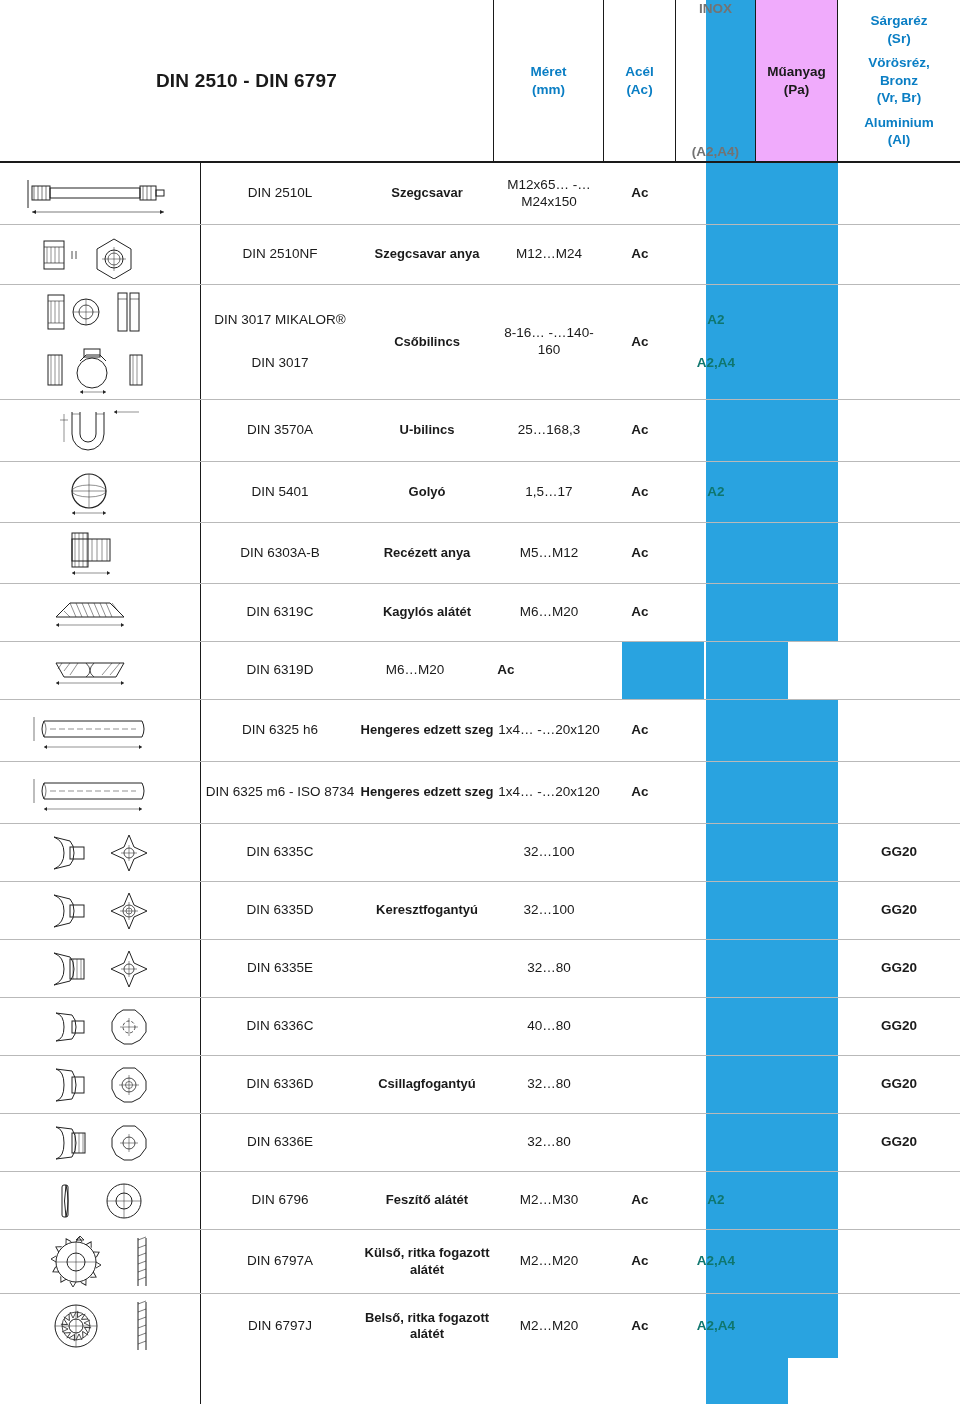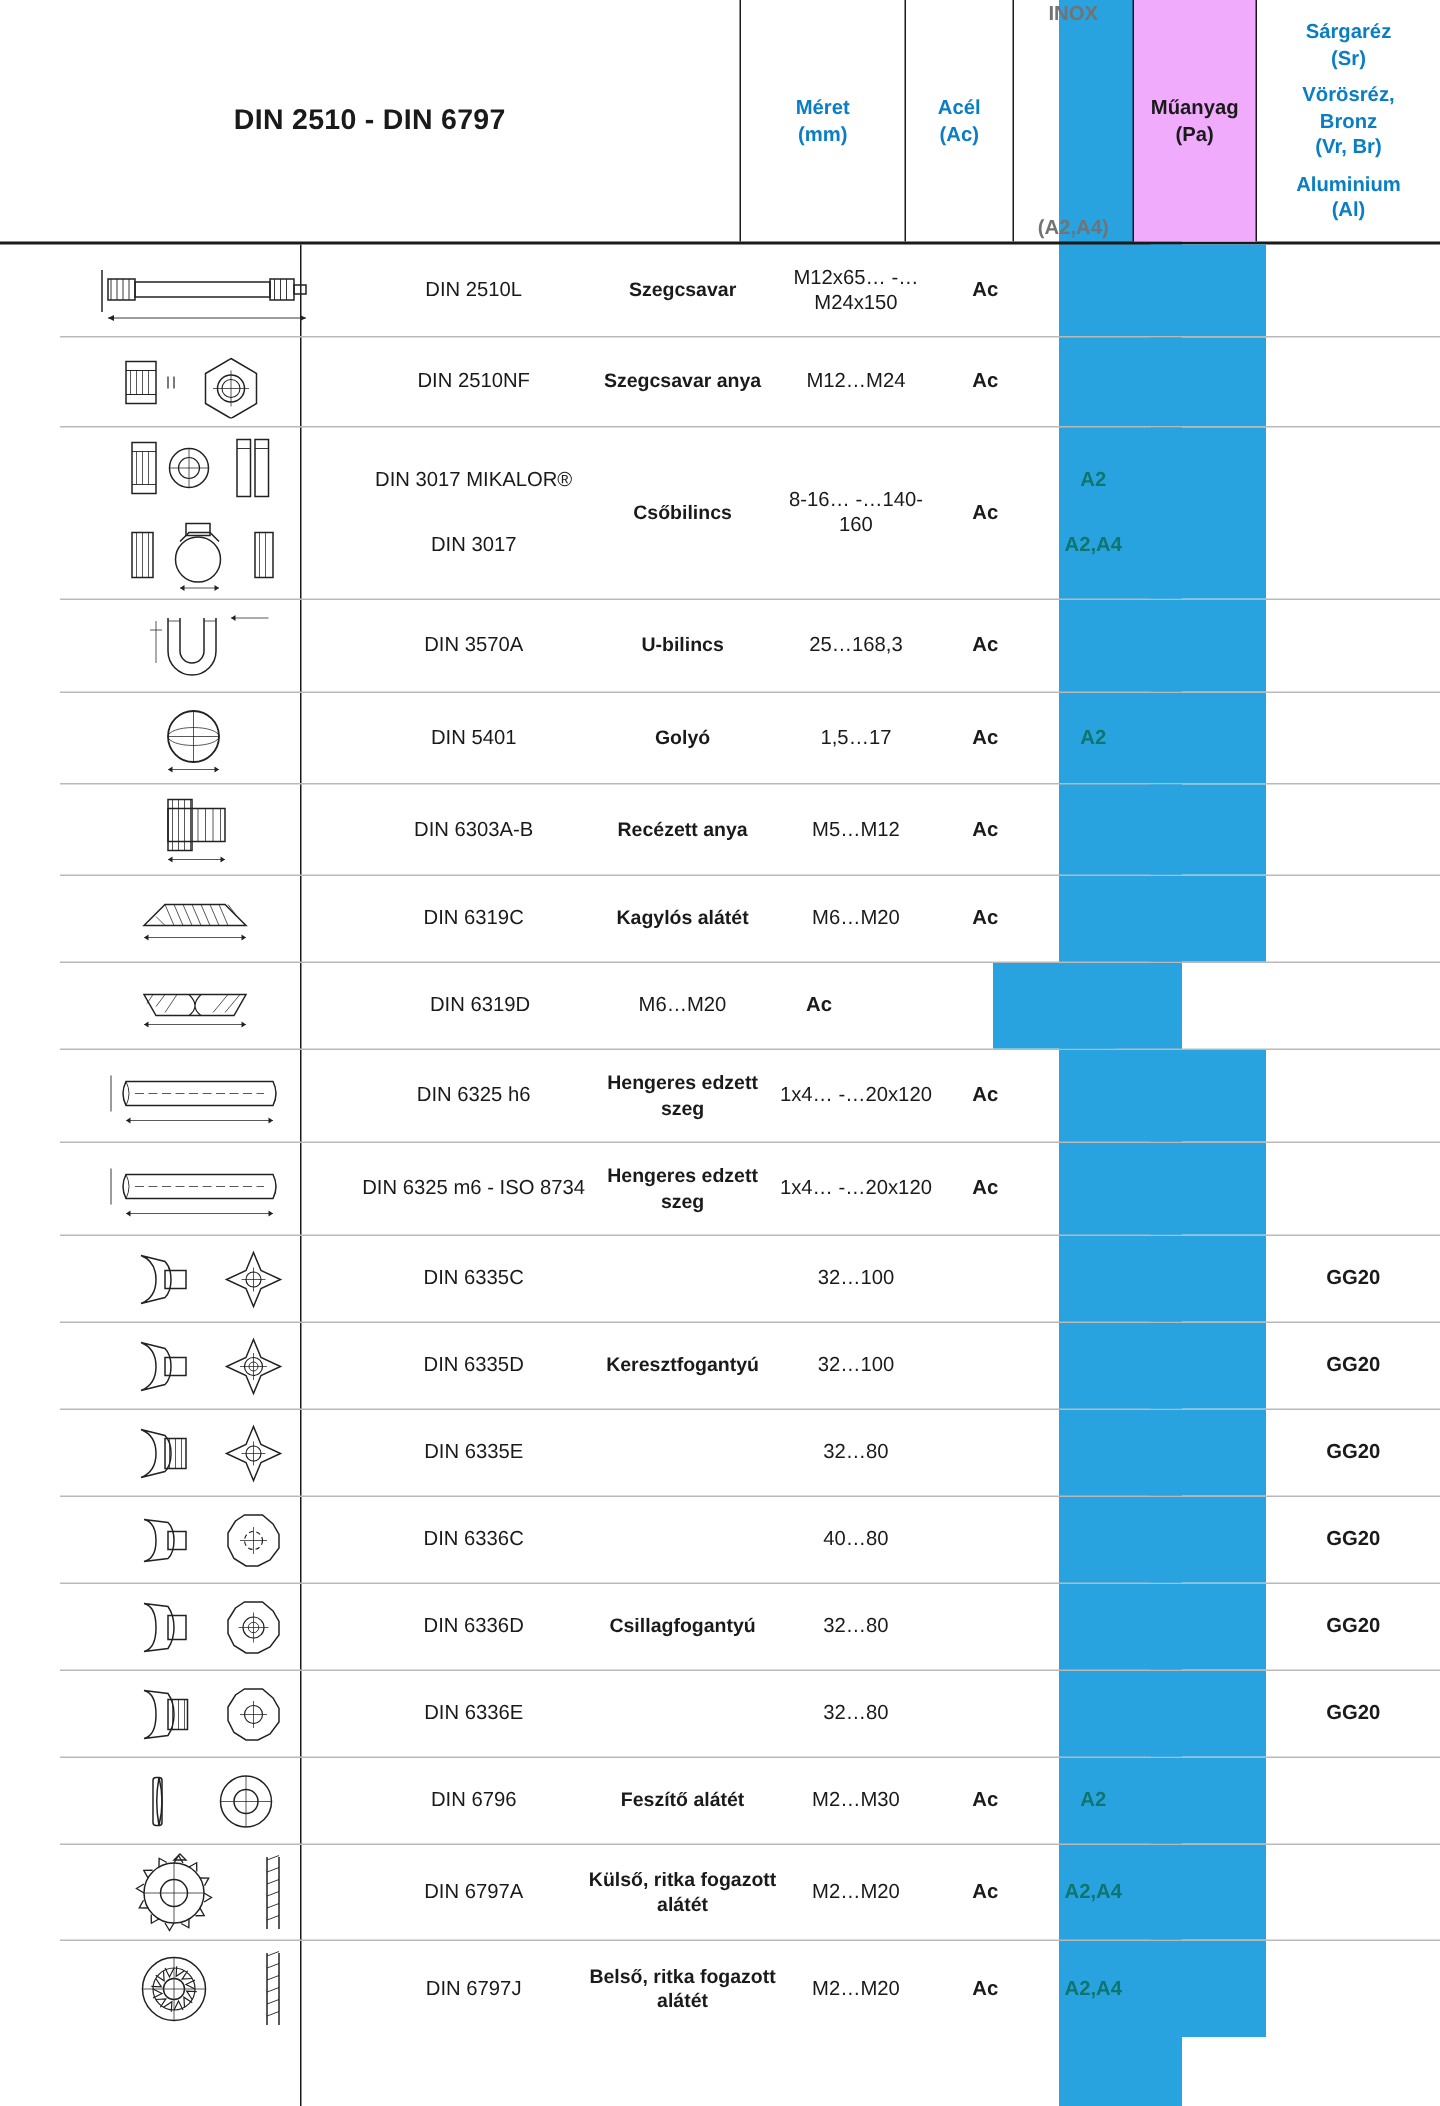--- a/index.html
+++ b/index.html
@@ -51,21 +51,21 @@
     border-right: 1px solid #1a1a1a;
   }
   .c-meret  { width: 110px; color: #0a7ec4; }
   .c-acel   { width: 72px;  color: #0a7ec4; }
   .c-inox   { width: 80px;  color: #737373; justify-content: space-between; }
   .c-mua    { width: 82px;  color: #1a1a1a; background: #f0abfc; align-items: center; }
   .c-sarga  { width: 122px; color: #0a7ec4; border-right: none; }
   .c-sarga .grp2 { margin-top: 7px; }
 
   
-  .rows { position: relative; margin-left: 40px; }
+  .rows { position: relative; }
   .row {
     display: flex;
     align-items: stretch;
     border-bottom: 1px solid #b9b9b9;
     position: relative;
   }
   .row:last-child { border-bottom: none; }
 
   .cell {
     display: flex;

